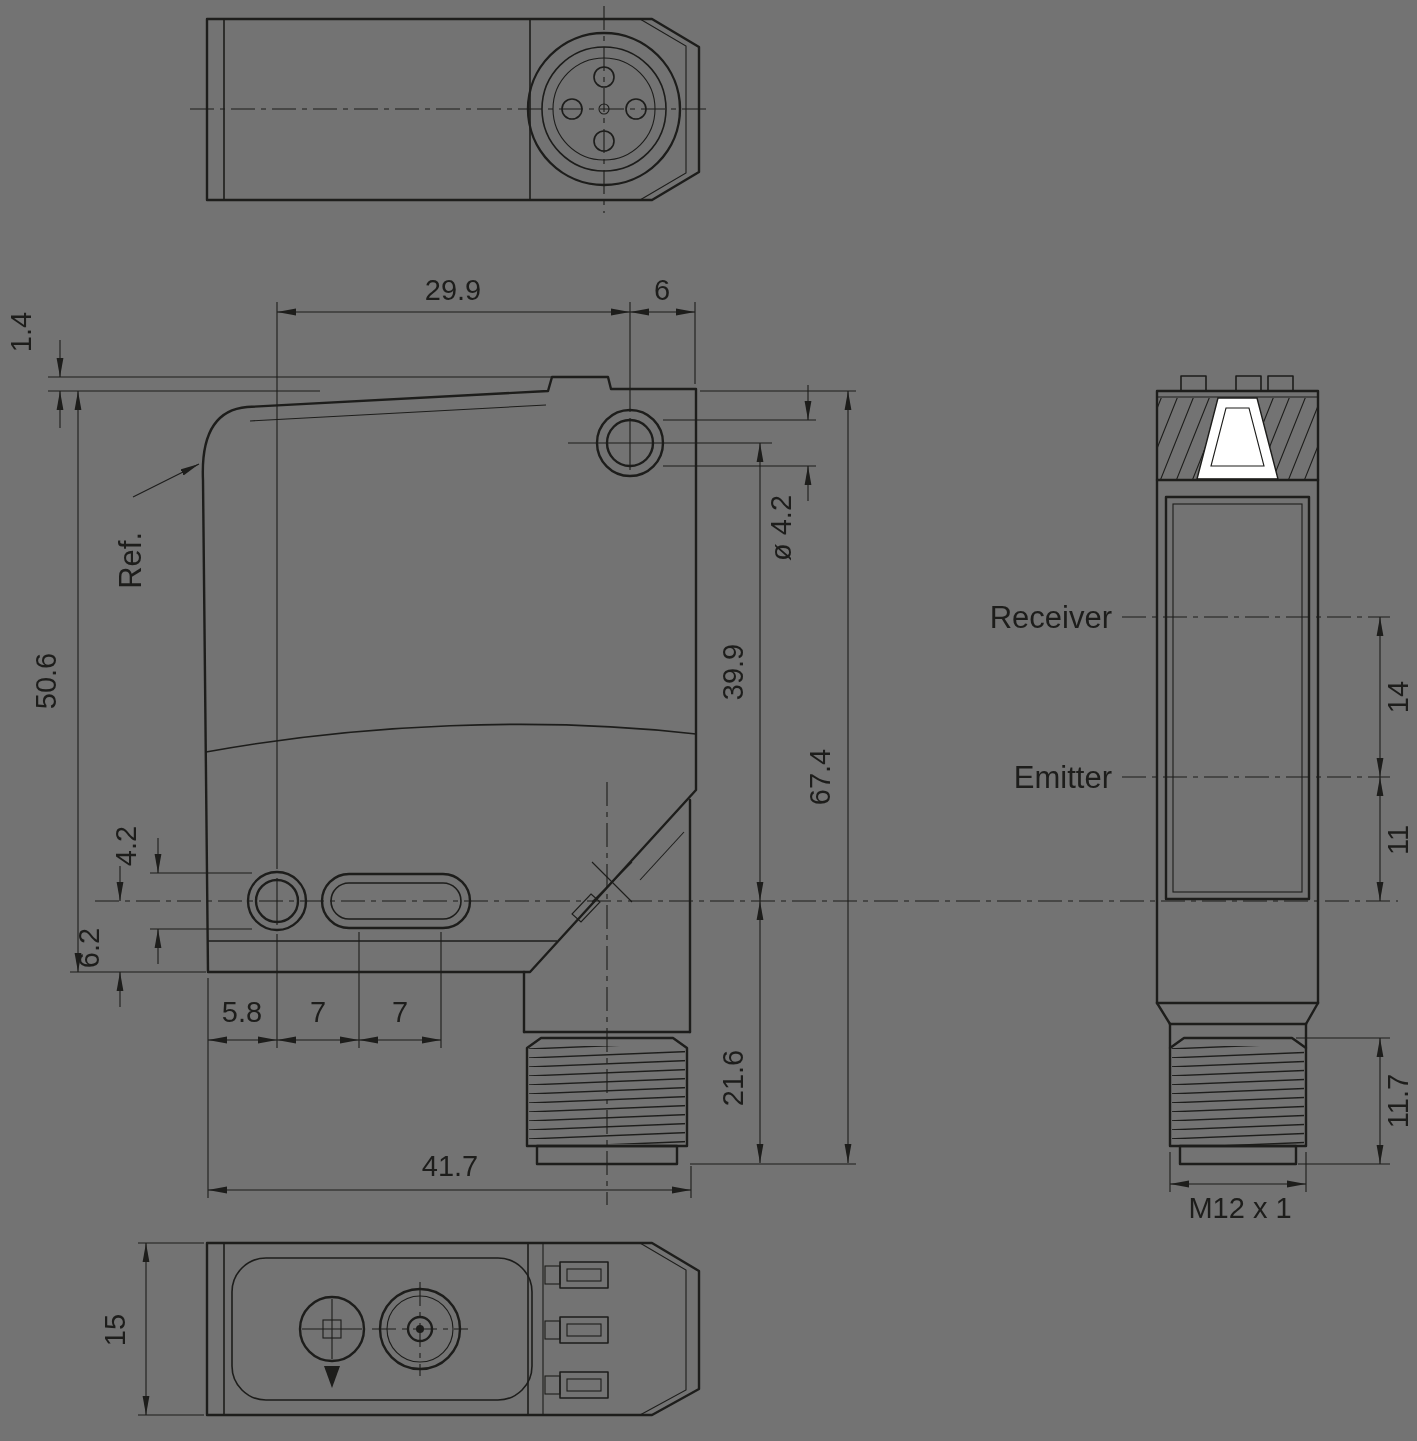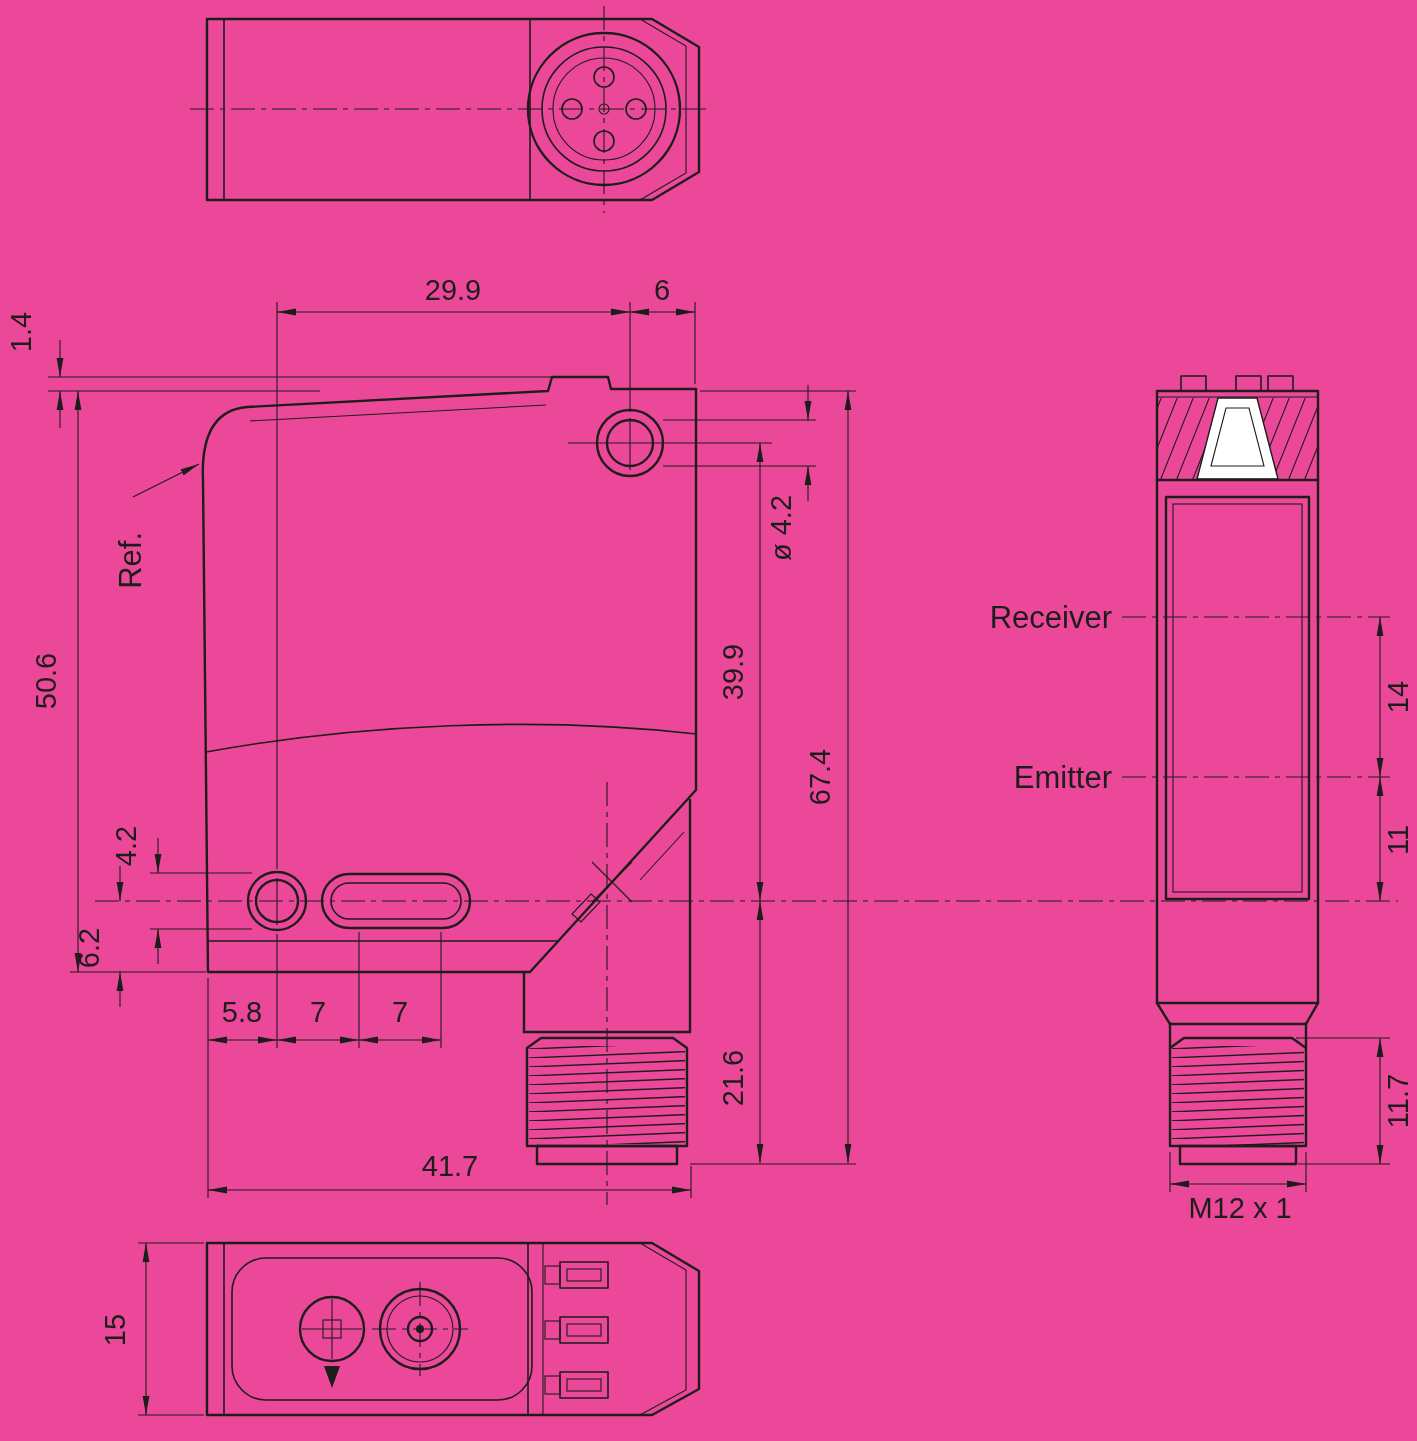--- a/index.html
+++ b/index.html
@@ -1,16 +1,16 @@
 <!DOCTYPE html>
 <html><head>
 <meta charset="utf-8">
 <style>
   html,body{margin:0;padding:0;background:#ffffff;}
-  .stage{position:relative;width:1417px;height:1441px;background:#ec4899;overflow:hidden;}
+  .stage{position:relative;width:1417px;height:1441px;background:#737373;overflow:hidden;}
   svg{display:block;}
   .ol{fill:none;stroke:#1d1d1b;stroke-width:2.4;stroke-linejoin:round;stroke-linecap:round;}
   .o2{fill:none;stroke:#1d1d1b;stroke-width:1.6;stroke-linejoin:round;}
   .tl{fill:none;stroke:#1d1d1b;stroke-width:1.1;}
   .cl{fill:none;stroke:#1d1d1b;stroke-width:1.1;stroke-dasharray:24 6 5 6;}
   .dt{font-family:"Liberation Sans","DejaVu Sans",sans-serif;font-size:29px;fill:#1d1d1b;}
   .lb{font-family:"Liberation Sans","DejaVu Sans",sans-serif;font-size:31px;fill:#1d1d1b;}
   .wh{fill:#ffffff;stroke:#1d1d1b;stroke-width:1.4;}
 </style>
 </head>

